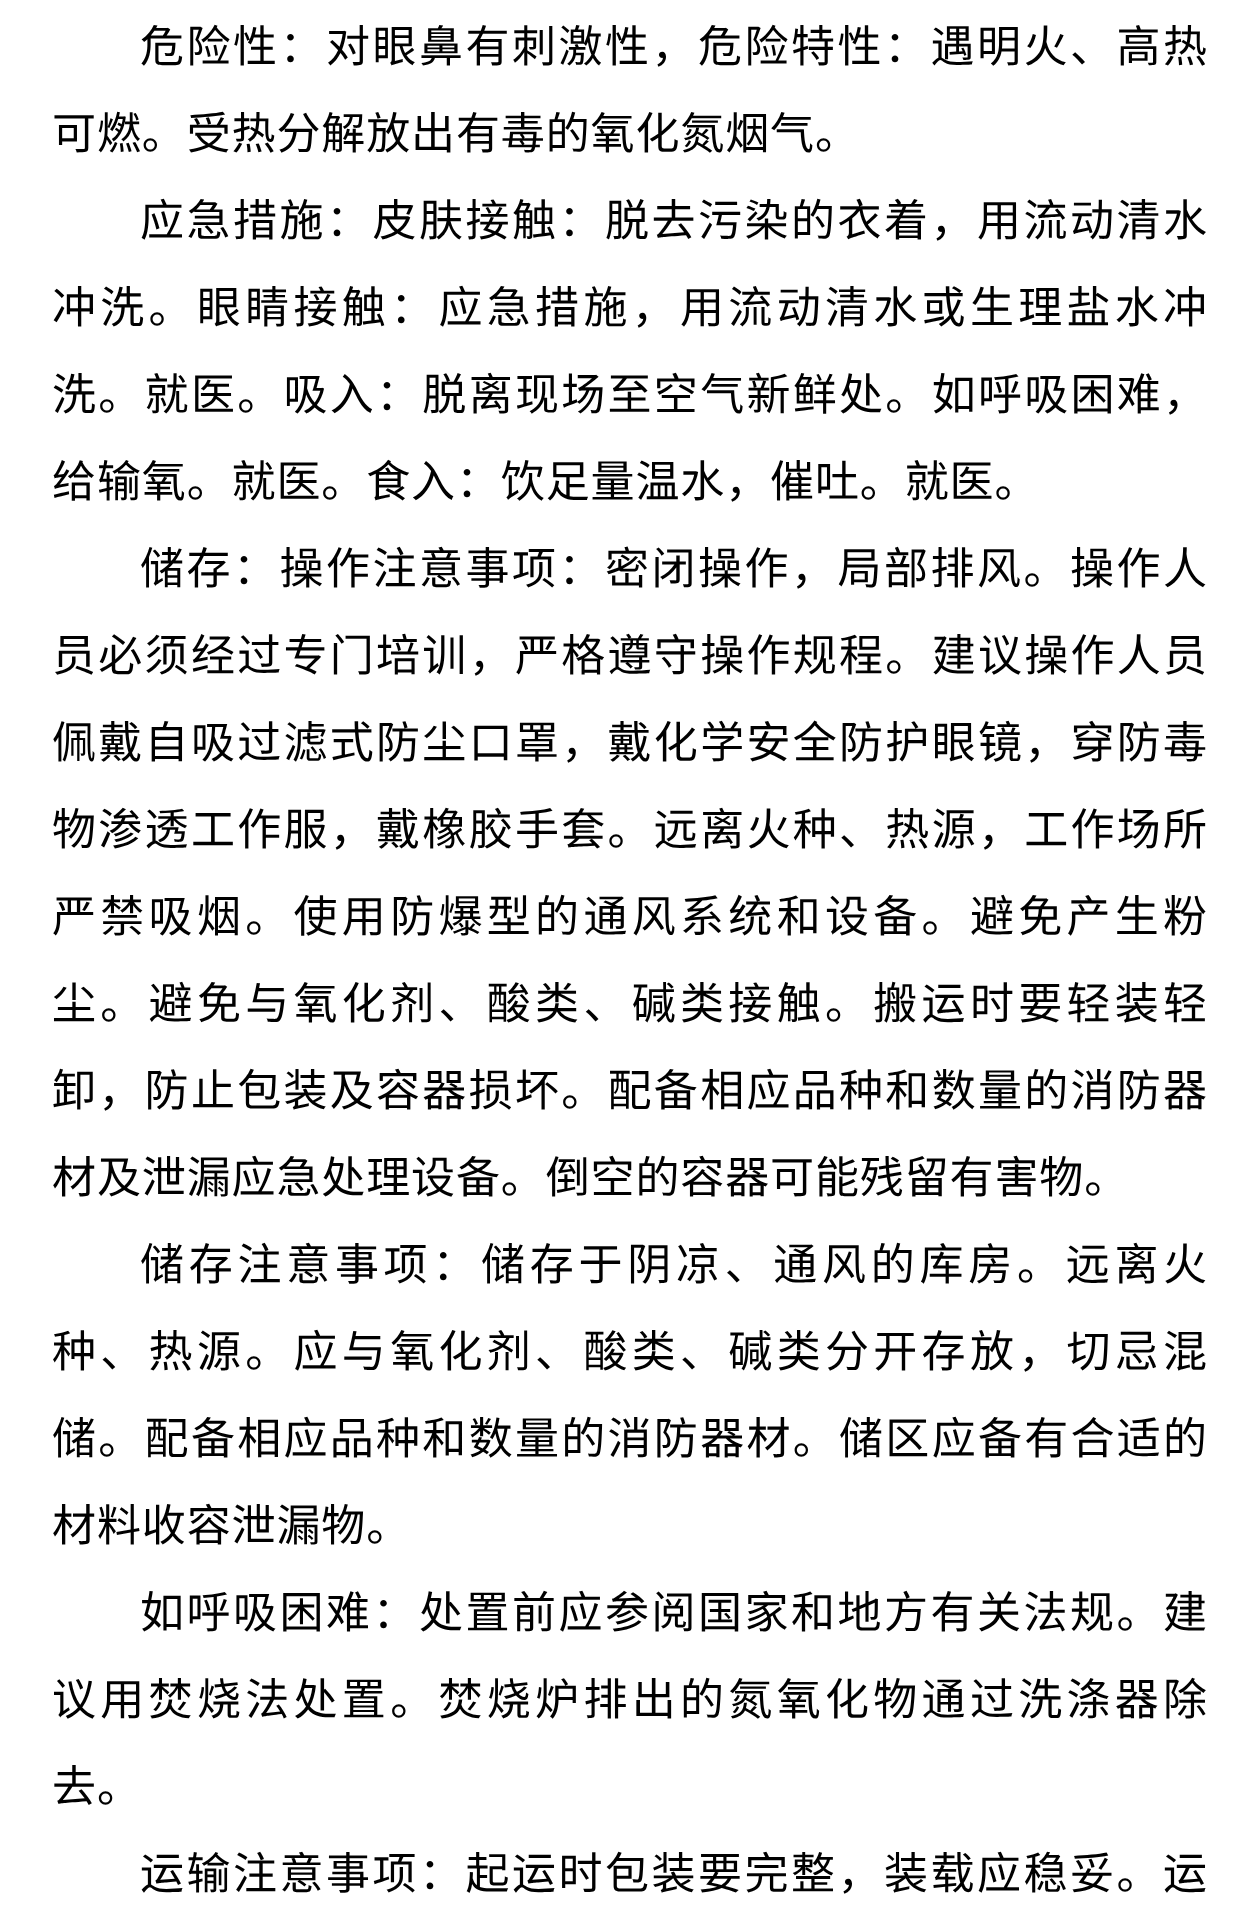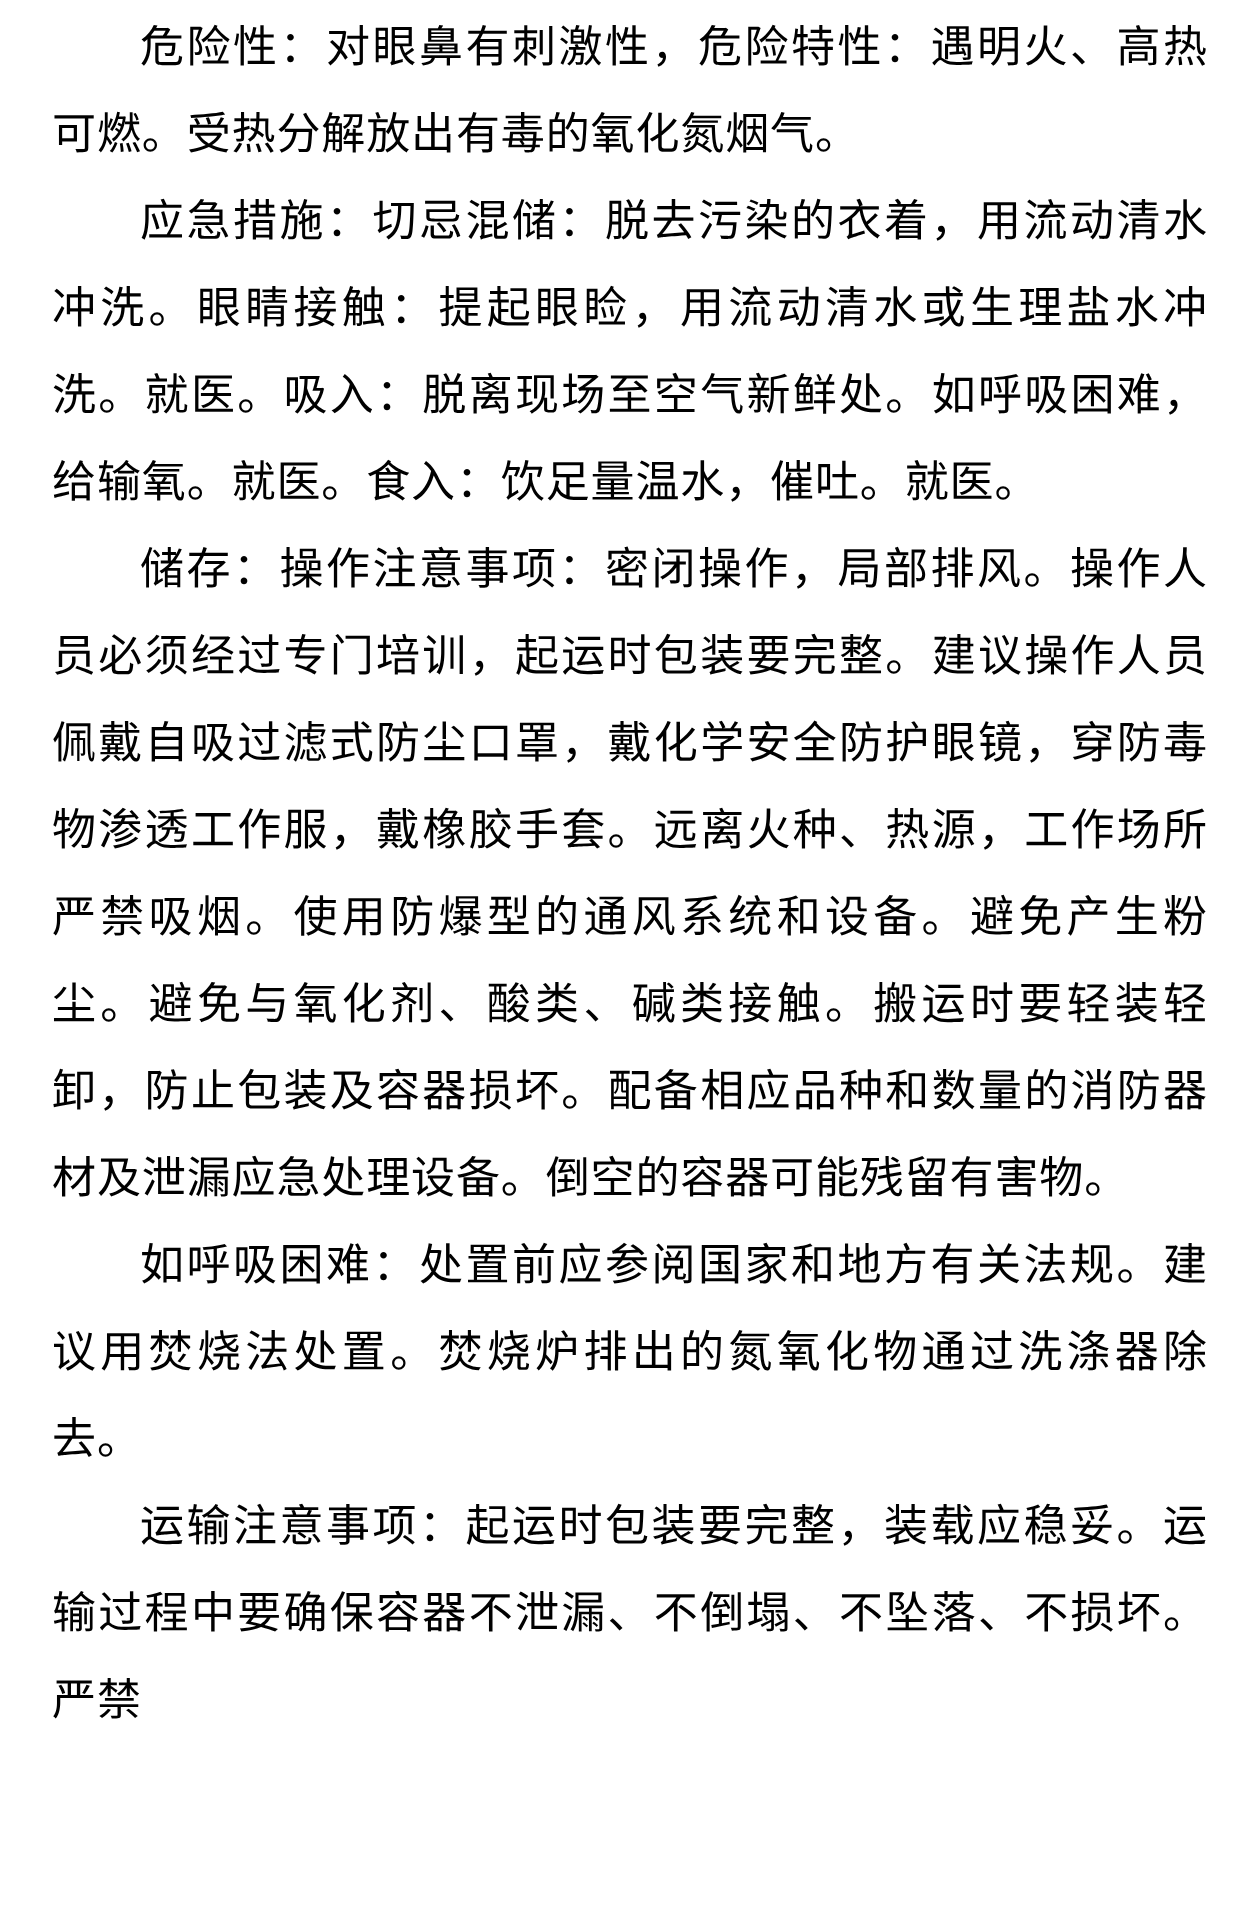--- a/index.html
+++ b/index.html
@@ -31,17 +31,18 @@
     text-justify: inter-character;
     letter-spacing: 0.02em;
     word-break: break-all;
   }
 </style>
 </head>
 <body>
 
 <div class="page">
   <p class="doc-paragraph">危险性：对眼鼻有刺激性，危险特性：遇明火、高热可燃。受热分解放出有毒的氧化氮烟气。</p>
-  <p class="doc-paragraph">应急措施：切忌混储：脱去污染的衣着，用流动清水冲洗。眼睛接触：提起眼睑，用流动清水或生理盐水冲洗。就医。吸入：脱离现场至空气新鲜处。如呼吸困难，给输氧。就医。食入：饮足量温水，催吐。就医。</p>
-  <p class="doc-paragraph">储存：操作注意事项：密闭操作，局部排风。操作人员必须经过专门培训，起运时包装要完整。建议操作人员佩戴自吸过滤式防尘口罩，戴化学安全防护眼镜，穿防毒物渗透工作服，戴橡胶手套。远离火种、热源，工作场所严禁吸烟。使用防爆型的通风系统和设备。避免产生粉尘。避免与氧化剂、酸类、碱类接触。搬运时要轻装轻卸，防止包装及容器损坏。配备相应品种和数量的消防器材及泄漏应急处理设备。倒空的容器可能残留有害物。</p>
+  <p class="doc-paragraph">应急措施：皮肤接触：脱去污染的衣着，用流动清水冲洗。眼睛接触：应急措施，用流动清水或生理盐水冲洗。就医。吸入：脱离现场至空气新鲜处。如呼吸困难，给输氧。就医。食入：饮足量温水，催吐。就医。</p>
+  <p class="doc-paragraph">储存：操作注意事项：密闭操作，局部排风。操作人员必须经过专门培训，严格遵守操作规程。建议操作人员佩戴自吸过滤式防尘口罩，戴化学安全防护眼镜，穿防毒物渗透工作服，戴橡胶手套。远离火种、热源，工作场所严禁吸烟。使用防爆型的通风系统和设备。避免产生粉尘。避免与氧化剂、酸类、碱类接触。搬运时要轻装轻卸，防止包装及容器损坏。配备相应品种和数量的消防器材及泄漏应急处理设备。倒空的容器可能残留有害物。</p>
+  <p class="doc-paragraph">储存注意事项：储存于阴凉、通风的库房。远离火种、热源。应与氧化剂、酸类、碱类分开存放，切忌混储。配备相应品种和数量的消防器材。储区应备有合适的材料收容泄漏物。</p>
   <p class="doc-paragraph">如呼吸困难：处置前应参阅国家和地方有关法规。建议用焚烧法处置。焚烧炉排出的氮氧化物通过洗涤器除去。</p>
   <p class="doc-paragraph">运输注意事项：起运时包装要完整，装载应稳妥。运输过程中要确保容器不泄漏、不倒塌、不坠落、不损坏。严禁</p>
 </div>
 
 </body></html>

